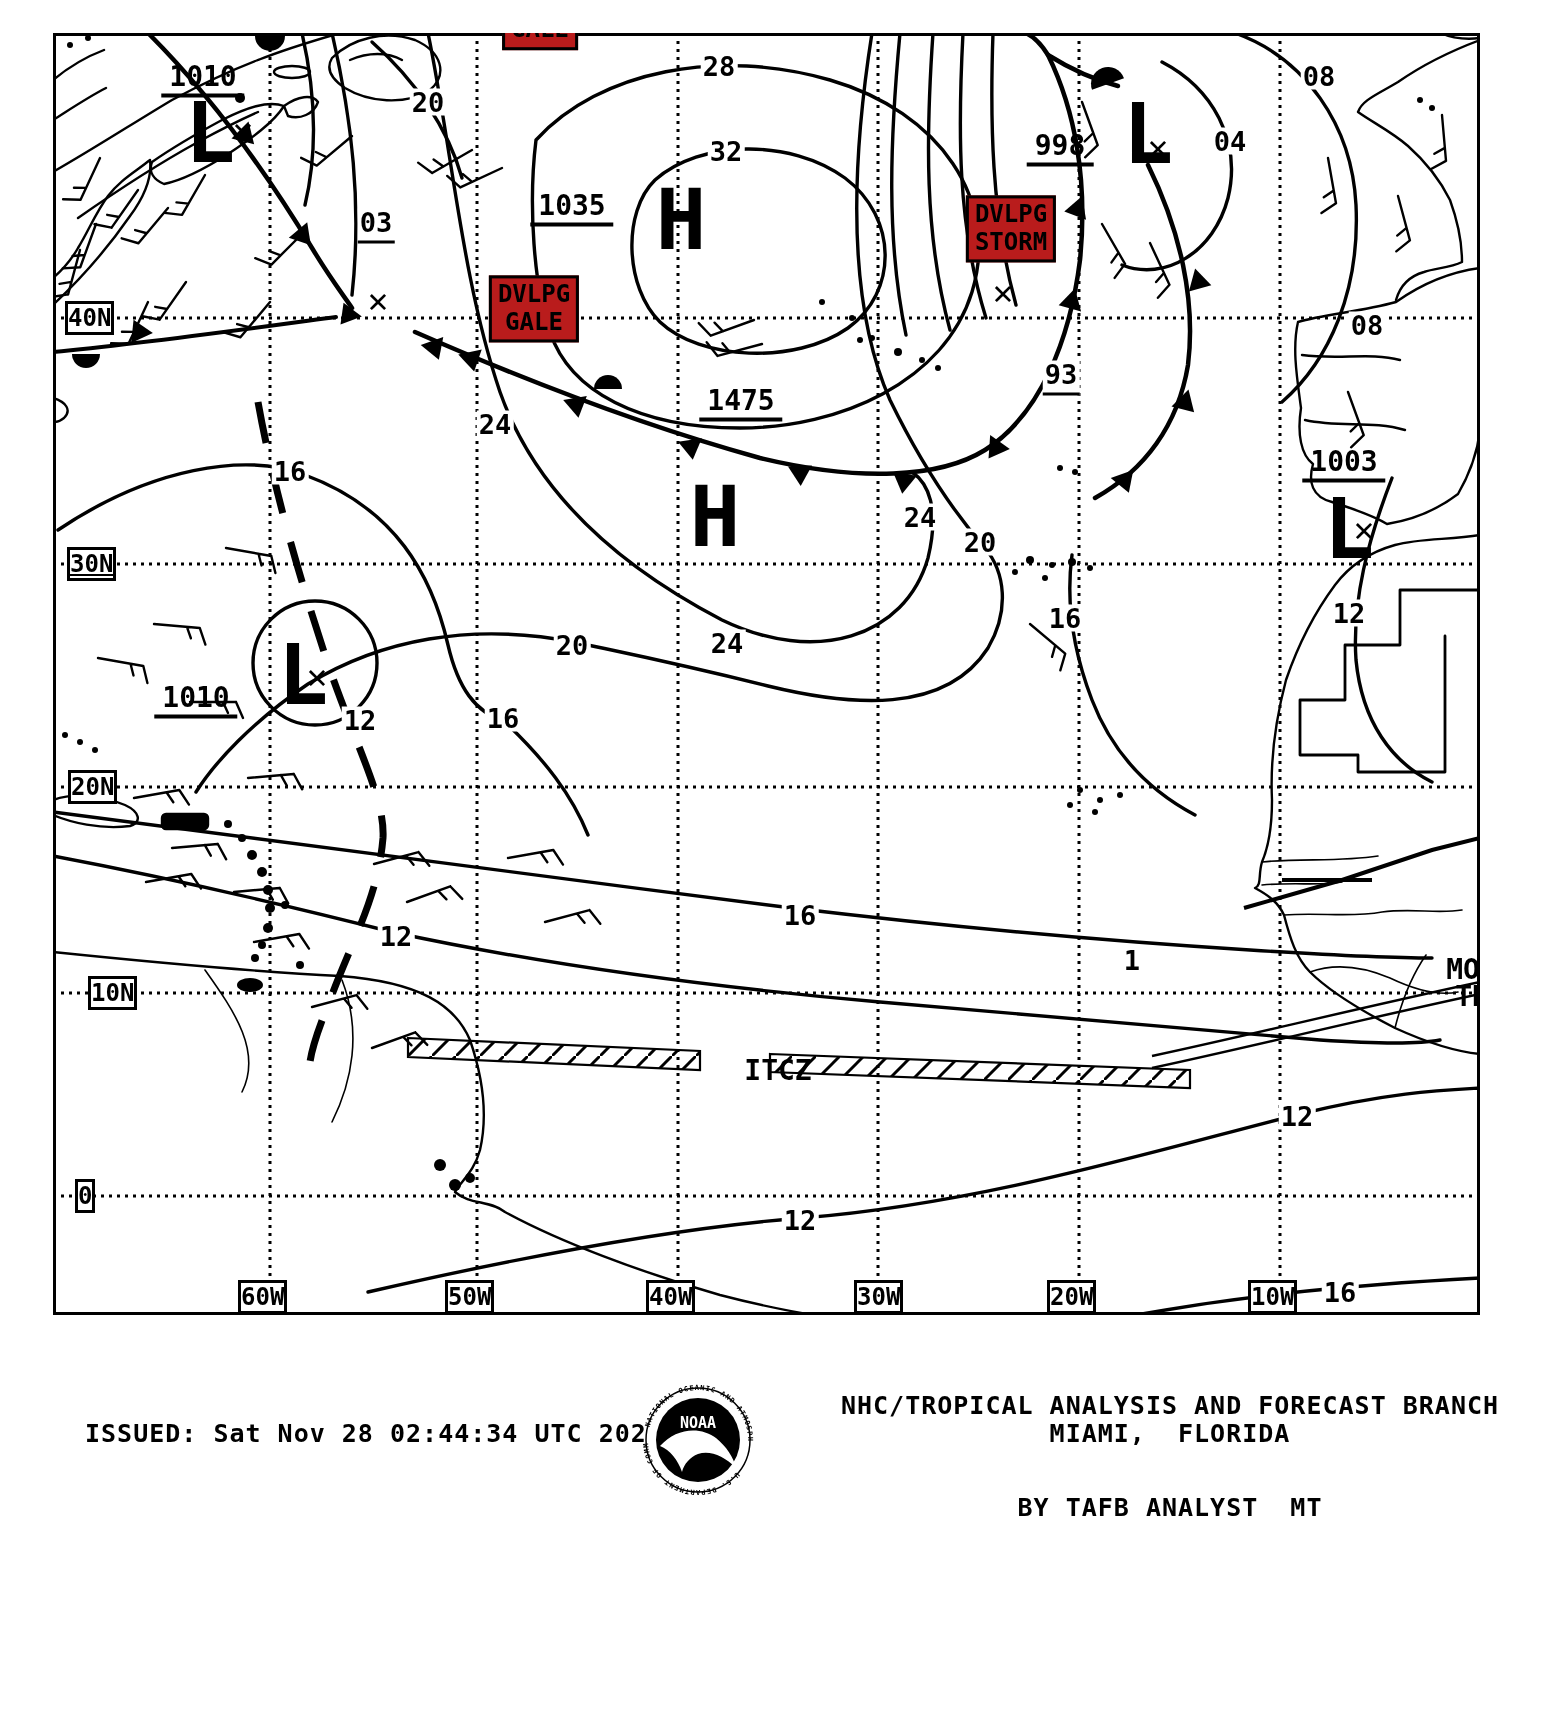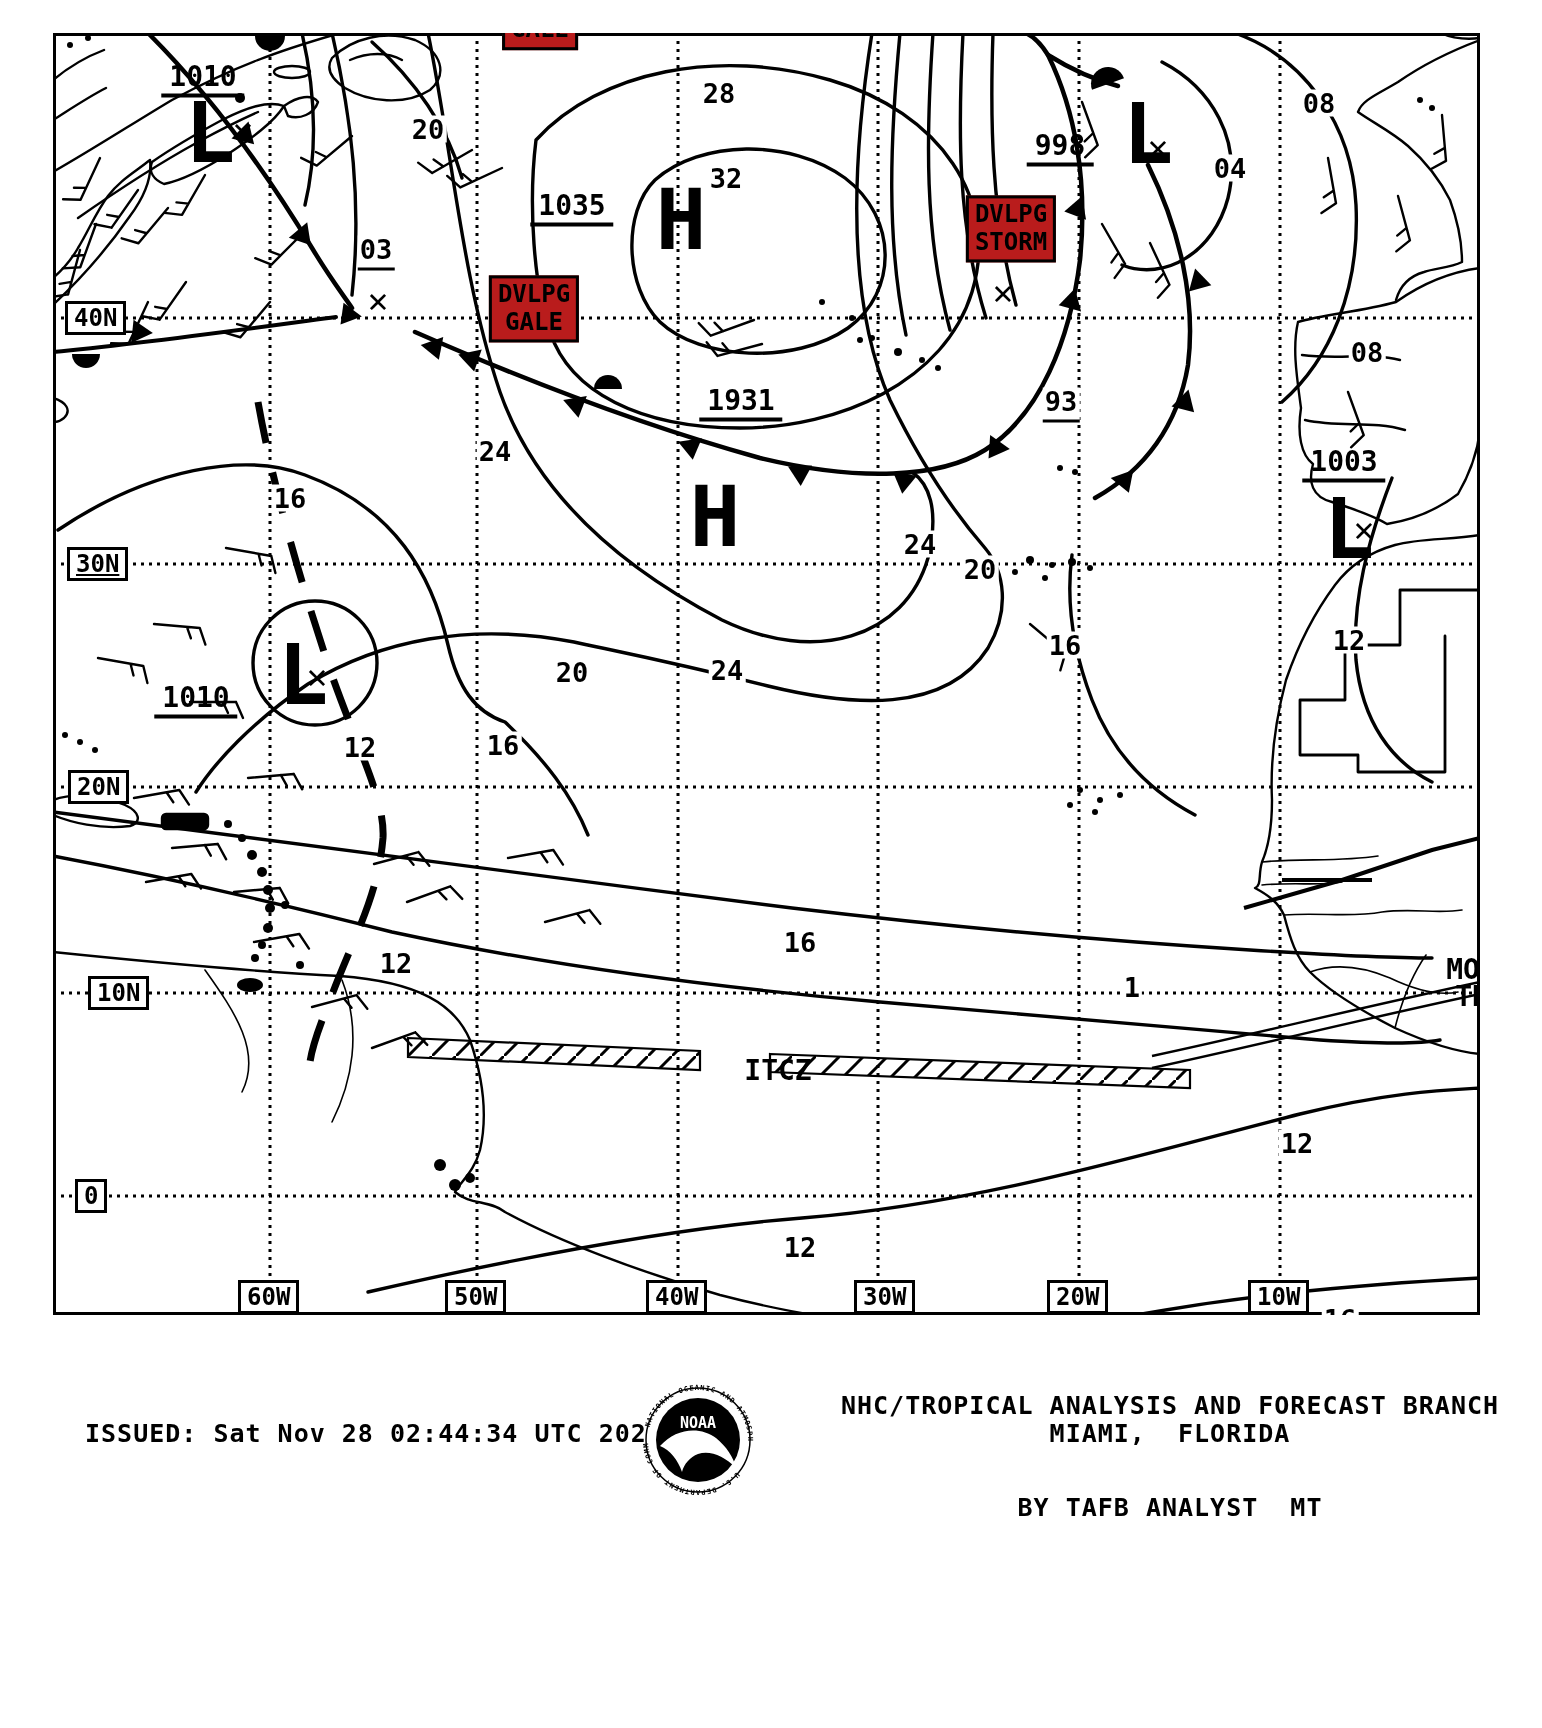--- a/index.html
+++ b/index.html
@@ -3,31 +3,31 @@
 <meta charset="utf-8">
 <style>
   html,body{margin:0;padding:0;background:#ffffff;}
   #stage{position:relative;width:1542px;height:1728px;background:#fff;
          font-family:"DejaVu Sans Mono",monospace;color:#000;overflow:hidden;}
   #map-frame{position:absolute;left:53px;top:33px;width:1427px;height:1282px;
              border:3px solid #000;box-sizing:border-box;}
   #base-svg{position:absolute;left:0;top:0;}
   #map-labels{position:absolute;left:53px;top:33px;width:1427px;height:1282px;overflow:hidden;}
   .iso{position:absolute;transform:translate(-50%,-50%);font-weight:bold;font-size:27px;
-       background:#fff;line-height:1;padding:0 2px;white-space:nowrap;margin-top:27px;}
+       background:#fff;line-height:1;padding:0 2px;white-space:nowrap;}
   .iso.u{border-bottom:3px solid #000;padding-bottom:5px;}
   .pval{position:absolute;transform:translate(-50%,-50%);font-weight:bold;font-size:28px;
         background:transparent;border-bottom:4px solid #000;line-height:1;padding:0 8px 3px 8px;white-space:nowrap;}
   .bigletter{position:absolute;transform:translate(-50%,-50%);font-weight:bold;font-size:84px;
         line-height:1;font-family:"DejaVu Sans Mono",monospace;}
   .xmark{position:absolute;transform:translate(-50%,-50%);font-weight:bold;font-size:34px;line-height:1;}
   .annbox{position:absolute;transform:translate(-50%,-50%);border:3px solid #000;background:#b91c1c;
         font-weight:bold;font-size:24px;line-height:1.15;text-align:center;padding:3px 6px;white-space:pre;}
   .gbox{position:absolute;border:3px solid #000;background:#fff;font-weight:bold;font-size:24px;
-        line-height:1;padding:2px 6px;white-space:nowrap;}
+        line-height:1;padding:2px 0;white-space:nowrap;}
   .flabel{position:absolute;transform:translate(-50%,-50%);font-weight:bold;font-size:28px;line-height:1;white-space:nowrap;}
   .cap{position:absolute;font-weight:bold;font-size:25px;letter-spacing:1px;line-height:1.15;
        text-align:center;white-space:pre;}
 </style>
 </head>
 <body>
 
 <div id="stage">
 
   <svg id="base-svg" width="1542" height="1728" viewBox="0 0 1542 1728">
@@ -400,21 +400,21 @@
       <div class="iso" style="left: 1314px; top: 292px;">08</div>
       <div class="iso" style="left: 1079px; top: 927px;">1</div>
       <div class="pval" style="left: 150px; top: 47px;">1010</div>
       <div class="bigletter" style="left: 157px; top: 100px;">L</div>
       <div class="xmark" style="left: 190px; top: 97px;">✕</div>
       <div class="pval" style="left: 519px; top: 176px;">1035</div>
       <div class="bigletter" style="left: 628px; top: 187px;">H</div>
       <div class="pval" style="left: 1007px; top: 116px;">998</div>
       <div class="bigletter" style="left: 1095px; top: 101px;">L</div>
       <div class="xmark" style="left: 1105px; top: 114px;">✕</div>
-      <div class="pval" style="left: 688px; top: 371px;">1931</div>
+      <div class="pval" style="left: 688px; top: 371px;">1475</div>
       <div class="bigletter" style="left: 662px; top: 484px;">H</div>
       <div class="pval" style="left: 143px; top: 668px;">1010</div>
       <div class="bigletter" style="left: 250px; top: 642px;">L</div>
       <div class="xmark" style="left: 264px; top: 643px;">✕</div>
       <div class="pval" style="left: 1291px; top: 432px;">1003</div>
       <div class="bigletter" style="left: 1296px; top: 496px;">L</div>
       <div class="xmark" style="left: 1311px; top: 496px;">✕</div>
       <div class="xmark" style="left: 325px; top: 267px;">✕</div>
       <div class="xmark" style="left: 950px; top: 259px;">✕</div>
       <div class="annbox" style="left: 481px; top: 276px;">DVLPG

